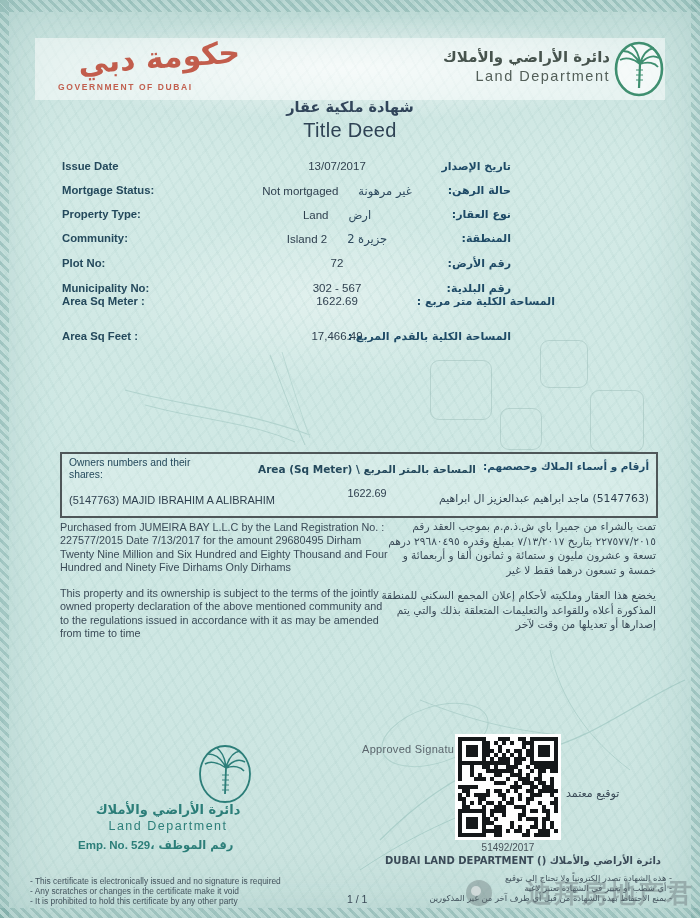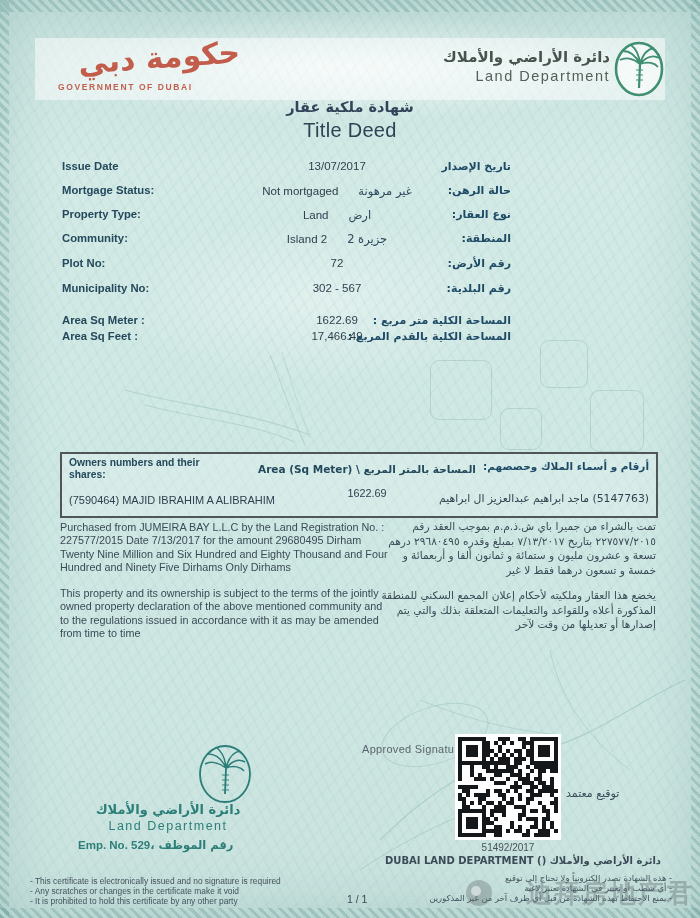--- a/index.html
+++ b/index.html
@@ -57,21 +57,21 @@
   .fvalwrap{position:absolute;left:192px;top:0;width:290px;text-align:center;
     font-size:11.5px;color:#2e3f4e;}
   .fval-ar{margin-left:20px;color:#2e4a5e;}
   .farlabel{position:absolute;right:45px;top:0;font-size:11px;font-weight:bold;
     color:#1e4a66;direction:rtl;}
 
   
   .owners{position:absolute;left:60px;top:452px;width:594px;height:62px;
     border:2px solid #4e5658;background:rgba(255,255,255,.18);}
   .own-hdr-en{position:absolute;left:7px;top:3px;width:155px;font-size:10.3px;
-    font-weight:bold;color:#24495c;line-height:11.5px;}
+    font-weight:normal;color:#24495c;line-height:11.5px;}
   .own-hdr-c{position:absolute;left:170px;top:9px;width:270px;text-align:center;
     font-size:10.5px;font-weight:bold;color:#24495c;}
   .own-hdr-ar{position:absolute;right:7px;top:6px;font-size:10.5px;font-weight:bold;
     color:#1e4a66;direction:rtl;margin-left:8px;}
   .own-name-en{position:absolute;left:7px;top:40px;font-size:11px;color:#2e3f4e;}
   .own-area{position:absolute;left:170px;top:33px;width:270px;text-align:center;
     font-size:10.8px;color:#2e3f4e;}
   .own-name-ar{position:absolute;right:7px;top:38px;font-size:10.8px;color:#2e3f4e;direction:rtl;margin-left:20px;}
 
   
@@ -186,37 +186,37 @@
   <div class="frow" style="top:257px;">
     <span class="flabel">Plot No:</span>
     <span class="fvalwrap"><span>72</span></span>
     <span class="farlabel ar">رقم الأرض:</span>
   </div>
   <div class="frow" style="top:282px;">
     <span class="flabel">Municipality No:</span>
     <span class="fvalwrap"><span>302 - 567</span></span>
     <span class="farlabel ar">رقم البلدية:</span>
   </div>
-  <div class="frow" style="top:314px;">
+  <div class="frow" style="top:295px;padding-left:44px;">
     <span class="flabel">Area Sq Meter :</span>
     <span class="fvalwrap"><span>1622.69</span></span>
     <span class="farlabel ar">المساحة الكلية متر مربع :</span>
   </div>
   <div class="frow" style="top:330px;">
     <span class="flabel">Area Sq Feet :</span>
     <span class="fvalwrap"><span>17,466.49</span></span>
     <span class="farlabel ar">المساحة الكلية بالقدم المربع :</span>
   </div>
 
   <div class="owners">
     <div class="own-hdr-en">Owners numbers and their shares:</div>
     <div class="own-hdr-c ar">Area (Sq Meter) \ المساحة بالمتر المربع</div>
     <div class="own-hdr-ar ar">أرقام و أسماء الملاك وحصصهم:</div>
     <div>
-      <div class="own-name-en">(7590464) MAJID IBRAHIM A ALIBRAHIM</div>
+      <div class="own-name-en">(5147763) MAJID IBRAHIM A ALIBRAHIM</div>
       <div class="own-area">1622.69</div>
       <div class="own-name-ar ar">(5147763) ماجد ابراهيم عبدالعزيز ال ابراهيم</div>
     </div>
   </div>
 
   <div class="para-en">
     <p>Purchased from JUMEIRA BAY L.L.C by the Land Registration No. : 227577/2015 Date 7/13/2017 for the amount 29680495 Dirham Twenty Nine Million and Six Hundred and Eighty  Thousand and Four Hundred and Ninety Five Dirhams  Only Dirhams</p>
     <p>This property and its ownership is subject to the terms of the jointly owned property declaration of the above mentioned community and to the regulations issued in accordance with it as may be amended from time to time</p>
   </div>
   <div class="para-ar ar">

